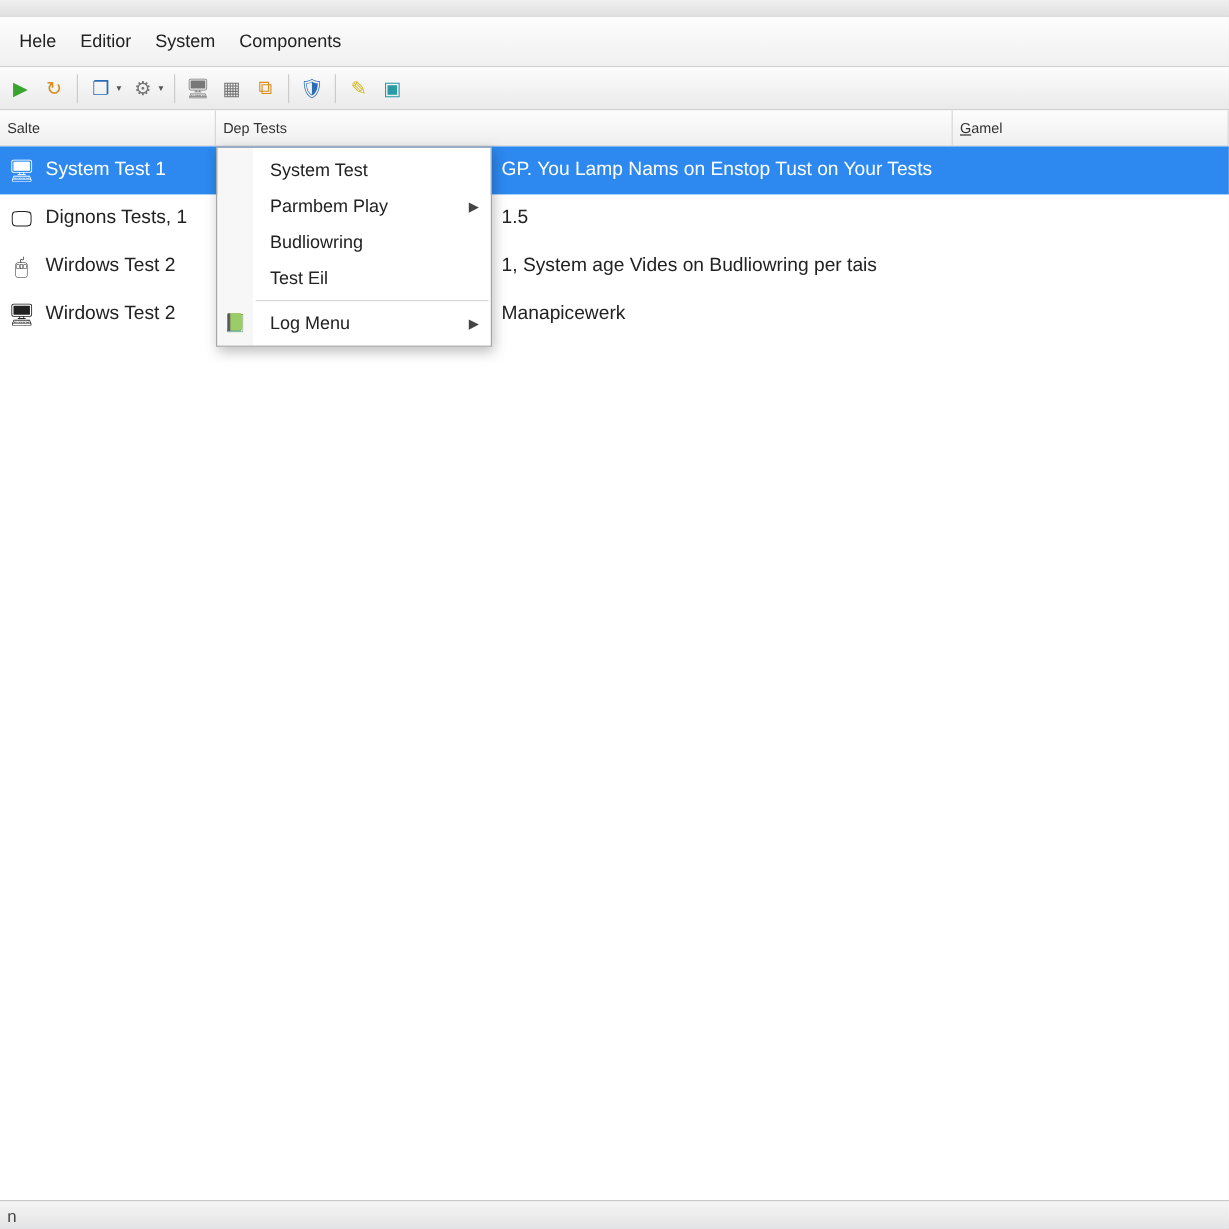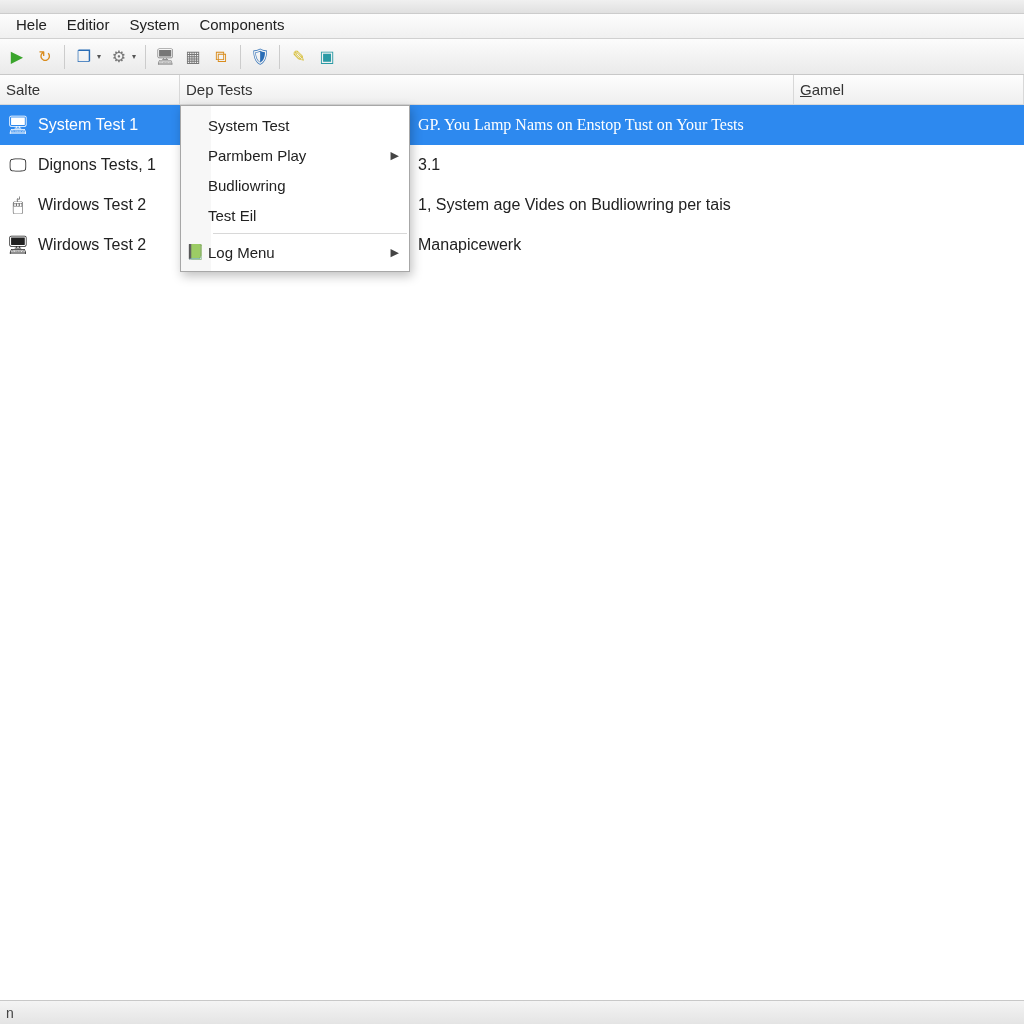--- a/index.html
+++ b/index.html
@@ -12,24 +12,24 @@
   
   .titlebar {
     height: 14px;
     background: linear-gradient(to bottom, #f0f0f0, #e0e0e0);
     border-bottom: 1px solid #ccc;
     display: flex; align-items: center;
     padding-left: 4px;
   }
   
   .menubar {
-    height: 25px;
+    height: 42px;
     background: linear-gradient(to bottom, #fdfdfd, #f0f0f0);
     border-bottom: 1px solid #d0d0d0;
-    display: flex; 
+    display: flex; align-items: center;
     padding-left: 6px;
     font-size: 15px;
   }
   .menubar .menu-item {
     padding: 2px 10px;
     cursor: default;
     color: #222;
   }
   
   .toolbar {
@@ -53,21 +53,21 @@
   }
   .toolbar .dd-arrow {
     font-size: 8px; color: #555; margin-left: -2px; padding-right: 3px;
   }
   
   .cols {
     height: 30px;
     display: flex;
     border-bottom: 1px solid #d8d8d8;
     background: linear-gradient(to bottom, #fdfdfd, #efefef);
-    font-size: 15px;
+    font-size: 12px;
     color: #333;
   }
   .cols .col {
     display: flex; align-items: center;
     padding-left: 6px;
     border-right: 1px solid #d8d8d8;
   }
   .col-salte { width: 180px; }
   .col-gamel { width: 230px; }
   .col-dep { flex: 1; }
@@ -81,42 +81,42 @@
   .row {
     height: 40px;
     display: flex; align-items: center;
     font-size: 16px;
     color: #222;
   }
   .row .cell-salte { width: 180px; display: flex; align-items: center; padding-left: 6px; gap: 8px; }
   .row .cell-gamel { width: 230px; padding-left: 12px; }
   .row .cell-dep { flex: 1; padding-left: 8px; }
   .row.selected { background: #2d89ef; color: #fff; }
-  .row.selected .cell-dep { color: #fff; font-family: Liberation Serif, serif; }
+  .row.selected .cell-dep { color: #fff; }
   
   .row .item-icon {
     width: 24px; height: 24px; display: inline-flex;
     align-items: center; justify-content: center;
     font-size: 18px;
   }
   
   .ctx-menu {
     position: absolute;
     top: 0; left: 180px;
     width: 230px;
     background: linear-gradient(to right, #f7f7f7 0, #f7f7f7 30px, #fff 30px, #fff 100%);
     border: 1px solid #a7a7a7;
     box-shadow: 2px 4px 10px rgba(0,0,0,0.25);
     padding: 4px 0;
     font-size: 15px;
   }
   .ctx-menu .mi {
     height: 30px;
     display: flex; align-items: center;
-    padding-left: 27px;
+    padding-left: 44px;
     position: relative;
     color: #222;
     cursor: default;
   }
   .ctx-menu .mi .sub-arrow {
     position: absolute; right: 10px; font-size: 11px; color: #444;
   }
   .ctx-menu .mi .mi-icon {
     position: absolute; left: 5px; width: 20px; text-align: center; font-size: 15px;
   }
@@ -194,21 +194,21 @@
         </div>
         <div class="cell-gamel"></div>
         <div class="cell-dep">GP. You Lamp Nams on Enstop Tust on Your Tests</div>
       </div>
       <div class="row">
         <div class="cell-salte">
           <span class="item-icon">🖵</span>
           <span>Dignons Tests, 1</span>
         </div>
         <div class="cell-gamel"></div>
-        <div class="cell-dep">3.1</div>
+        <div class="cell-dep">1.5</div>
       </div>
       <div class="row">
         <div class="cell-salte">
           <span class="item-icon">🖱</span>
           <span>Wirdows Test 2</span>
         </div>
         <div class="cell-gamel"></div>
         <div class="cell-dep">1, System age Vides on Budliowring per tais</div>
       </div>
       <div class="row">

